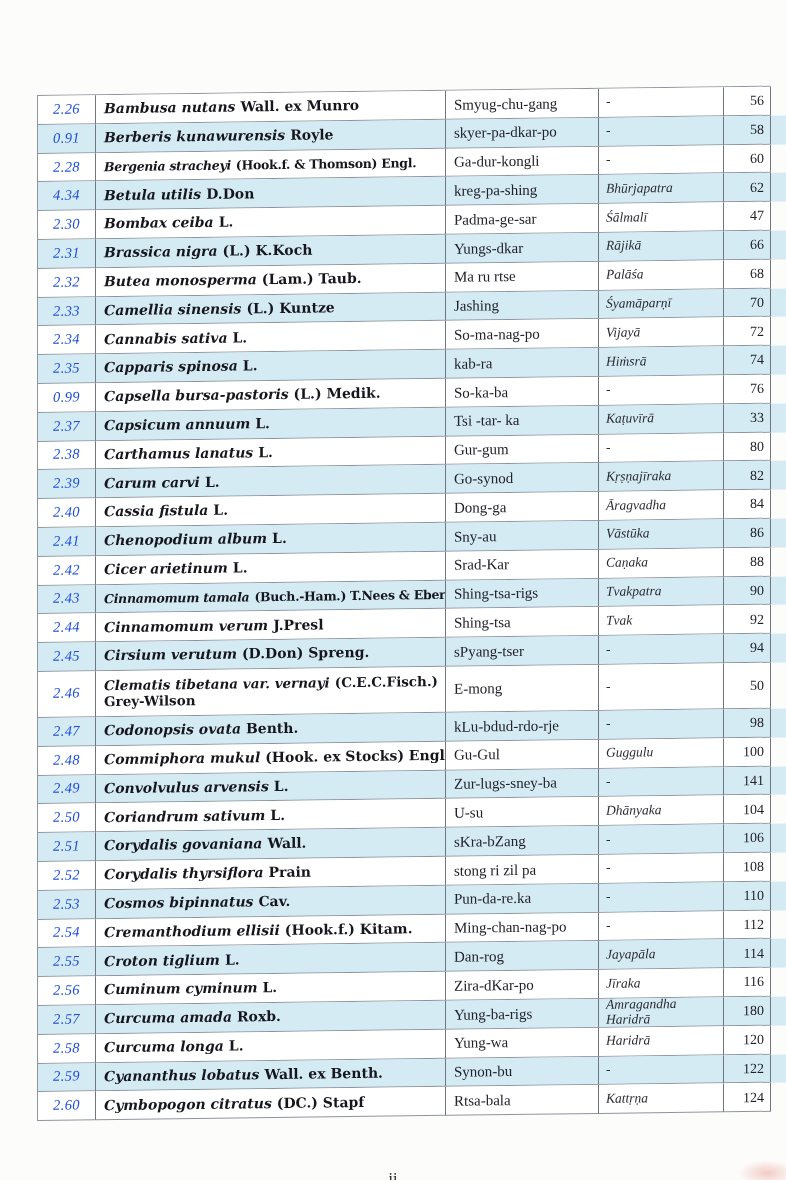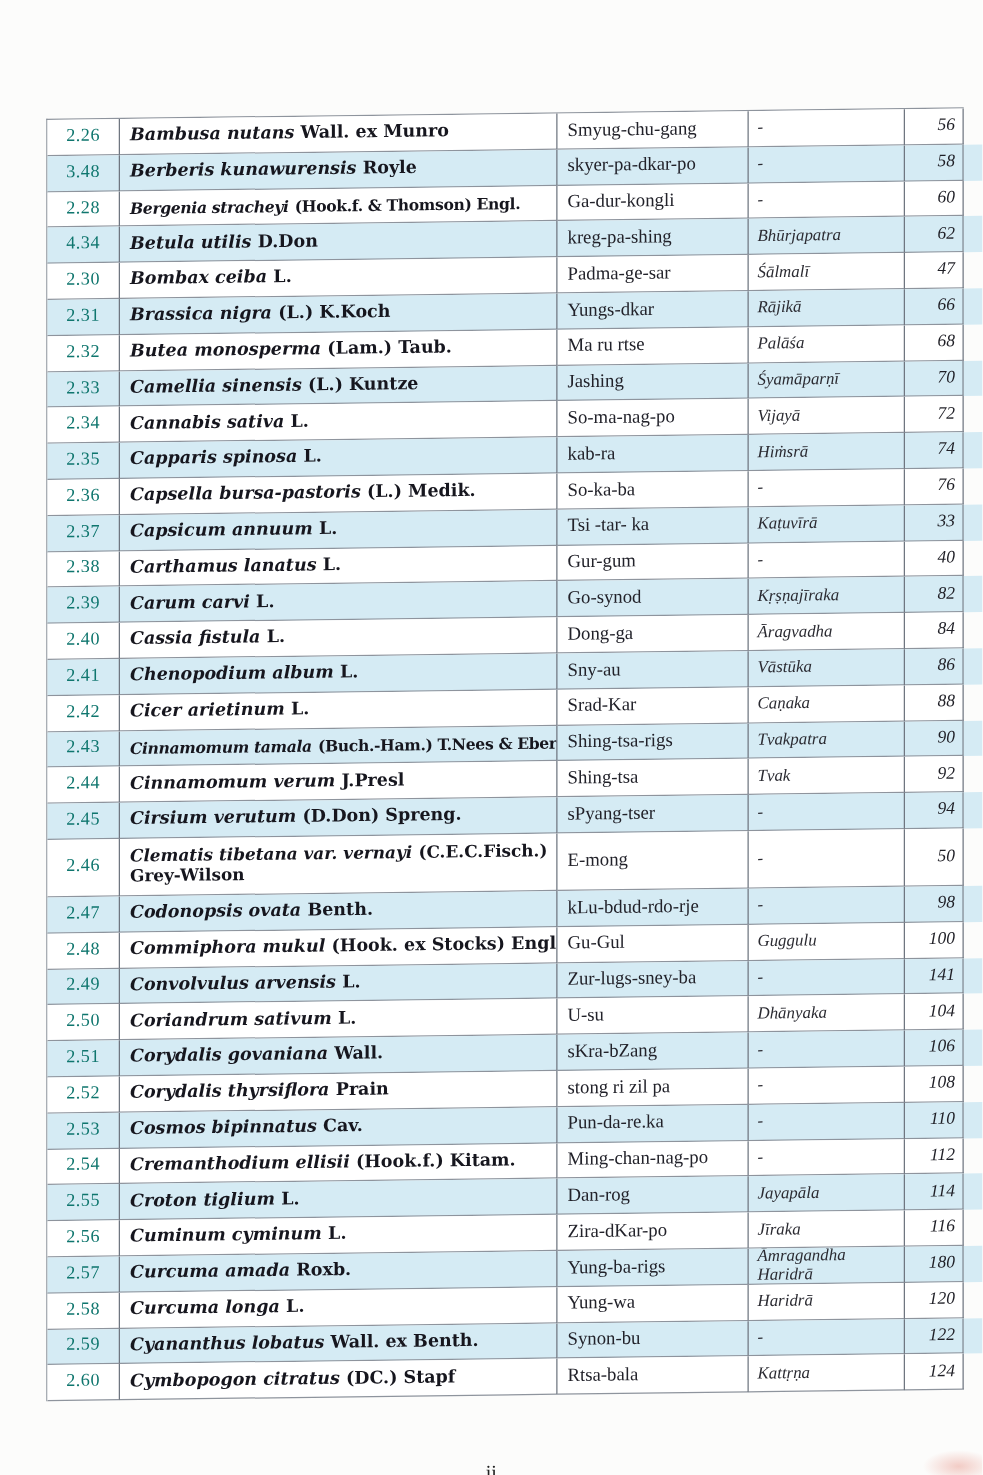--- a/index.html
+++ b/index.html
@@ -25,32 +25,32 @@
     content:""; position:absolute; left:100%; top:0; width:17px; height:100%;
     background:var(--stripe);
   }
   .row.tall{height:46px;}
   .cell{
     box-sizing:border-box; display:flex; align-items:center;
     border-right:1.1px solid var(--vline);
     border-bottom:1px solid var(--line);
     overflow:hidden; line-height:1.1;
   }
-  .c-serial{justify-content:center; font-size:14.5px; color:#0f766e; letter-spacing:.4px;}
+  .c-serial{justify-content:center; font-size:14.5px; color:#1d4ed8; letter-spacing:.4px;font-style:italic;}
   .c-bot{
     font-family:"DejaVu Serif", serif; font-weight:700; font-size:14px;
     padding-left:8px; white-space:nowrap; color:#16161e;
   }
   .c-bot .species{font-style:italic;}
   .c-bot .authority{margin-left:5px; font-style:normal;}
   .c-bot.condensed{font-size:12.5px; letter-spacing:-0.3px;}
   .c-bot.wrapname{white-space:normal; font-size:13.5px; line-height:1.25;}
   .c-tib{font-size:15px; padding-left:8px; color:#22222a;}
   .c-san{font-size:13.5px; font-style:italic; padding-left:7px; color:#2b2b32;}
-  .c-page{font-size:14px; justify-content:flex-end; padding-right:6px; color:#1f1f26;font-style:italic;}
+  .c-page{font-size:14px; justify-content:flex-end; padding-right:6px; color:#1f1f26;}
   #footer{
     position:absolute; left:0; top:1134px; width:786px; text-align:center;
     font-size:16px; color:#222;margin-top:36px;
   }
   #corner-smudge{
     position:absolute; right:-10px; bottom:-6px; width:58px; height:26px;
     background:radial-gradient(ellipse at center, rgba(228,136,122,.42), rgba(228,136,122,0) 70%);
   }
 </style>
 </head>
@@ -61,21 +61,21 @@
       <div class="row">
         <div class="cell c-serial">2.26</div>
         <div class="cell c-bot">
           <span><span class="species">Bambusa nutans</span><span class="authority">Wall. ex Munro</span></span>
         </div>
         <div class="cell c-tib">Smyug-chu-gang</div>
         <div class="cell c-san">-</div>
         <div class="cell c-page">56</div>
       </div>
       <div class="row stripe">
-        <div class="cell c-serial">3.48</div>
+        <div class="cell c-serial">0.91</div>
         <div class="cell c-bot">
           <span><span class="species">Berberis kunawurensis</span><span class="authority">Royle</span></span>
         </div>
         <div class="cell c-tib">skyer-pa-dkar-po</div>
         <div class="cell c-san">-</div>
         <div class="cell c-page">58</div>
       </div>
       <div class="row">
         <div class="cell c-serial">2.28</div>
         <div class="cell c-bot condensed">
@@ -142,21 +142,21 @@
       <div class="row stripe">
         <div class="cell c-serial">2.35</div>
         <div class="cell c-bot">
           <span><span class="species">Capparis spinosa</span><span class="authority">L.</span></span>
         </div>
         <div class="cell c-tib">kab-ra</div>
         <div class="cell c-san">Hiṁsrā</div>
         <div class="cell c-page">74</div>
       </div>
       <div class="row">
-        <div class="cell c-serial">2.36</div>
+        <div class="cell c-serial">0.99</div>
         <div class="cell c-bot">
           <span><span class="species">Capsella bursa-pastoris</span><span class="authority">(L.) Medik.</span></span>
         </div>
         <div class="cell c-tib">So-ka-ba</div>
         <div class="cell c-san">-</div>
         <div class="cell c-page">76</div>
       </div>
       <div class="row stripe">
         <div class="cell c-serial">2.37</div>
         <div class="cell c-bot">
@@ -166,21 +166,21 @@
         <div class="cell c-san">Kaṭuvīrā</div>
         <div class="cell c-page">33</div>
       </div>
       <div class="row">
         <div class="cell c-serial">2.38</div>
         <div class="cell c-bot">
           <span><span class="species">Carthamus lanatus</span><span class="authority">L.</span></span>
         </div>
         <div class="cell c-tib">Gur-gum</div>
         <div class="cell c-san">-</div>
-        <div class="cell c-page">40</div>
+        <div class="cell c-page">80</div>
       </div>
       <div class="row stripe">
         <div class="cell c-serial">2.39</div>
         <div class="cell c-bot">
           <span><span class="species">Carum carvi</span><span class="authority">L.</span></span>
         </div>
         <div class="cell c-tib">Go-synod</div>
         <div class="cell c-san">Kṛṣṇajīraka</div>
         <div class="cell c-page">82</div>
       </div>

